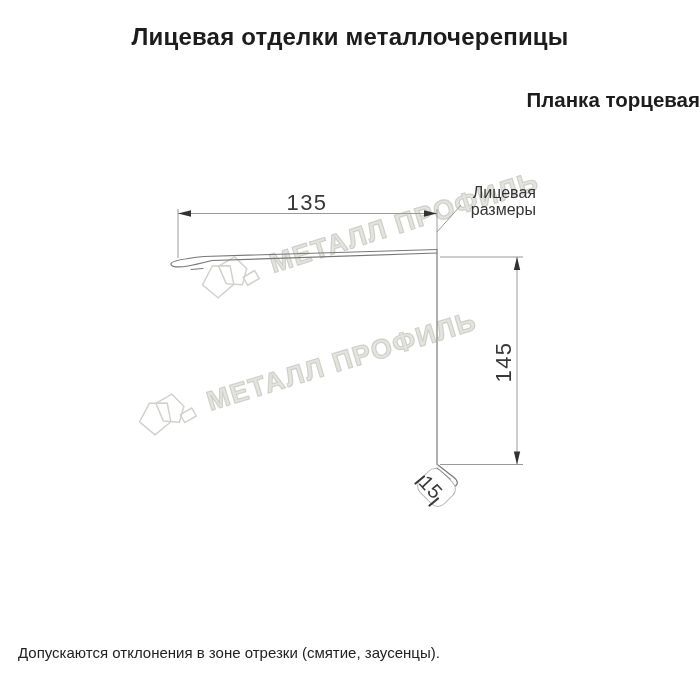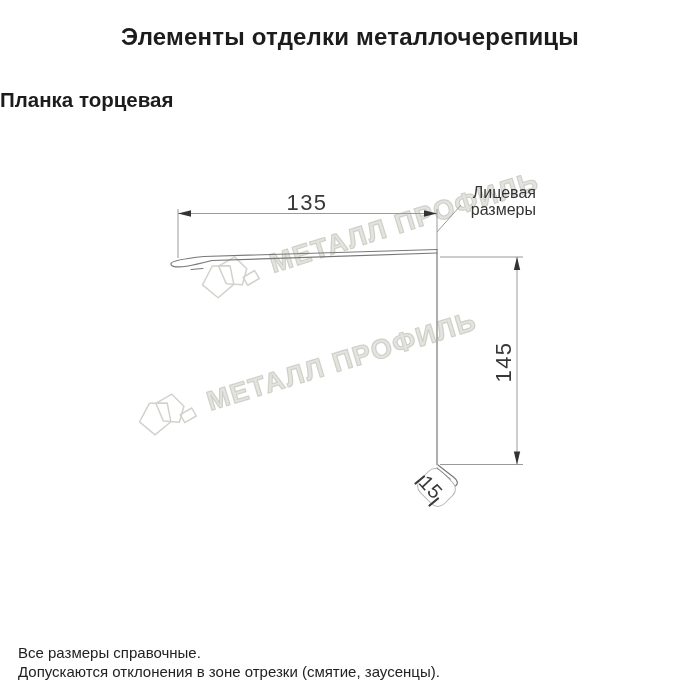--- a/index.html
+++ b/index.html
@@ -1,20 +1,20 @@
 <!DOCTYPE html>
 <html><head>
 <meta charset="utf-8">
 <style>
   html,body{margin:0;padding:0;background:#ffffff;}
   .stage{position:relative;width:700px;height:700px;background:#fff;overflow:hidden;
          font-family:"Liberation Sans",sans-serif;}
   .title{position:absolute;top:23px;left:0;width:100%;text-align:center;
          font-size:24px;font-weight:700;color:#1c1c1c;letter-spacing:.2px;}
-  .subtitle{position:absolute;top:84px;left:0;width:100%;text-align:left;
+  .subtitle{position:absolute;top:84px;left:0;width:100%;text-align:right;
             font-size:20.5px;font-weight:700;color:#1c1c1c;line-height:31px;}
   .face-label{position:absolute;left:452px;top:185px;width:84px;text-align:right;
               font-size:16px;color:#333;line-height:16.5px;}
   .footnotes{position:absolute;left:18px;top:644px;font-size:15px;color:#222;
              line-height:18.5px;}
   .watermark{position:absolute;display:flex;align-items:center;gap:9px;
              transform-origin:left center;pointer-events:none;}
   .wm-upper{left:199px;top:264px;transform:rotate(-17.5deg);}
   .wm-lower{left:136px;top:401px;transform:rotate(-17deg);}
   .wm-text{font-size:27px;font-weight:700;letter-spacing:1.5px;white-space:nowrap;
@@ -82,28 +82,27 @@
 
     <g>
       <rect x="419.5" y="472.5" width="34" height="30" rx="9" ry="9" transform="rotate(45 436.5 487.5)" fill="#ffffff" stroke="#b6b6b1" stroke-width="1"></rect>
       <path d="M437,468 L451,479.5" stroke="#8a8a8a" stroke-width="1" fill="none"></path>
       <path d="M415.5,483.5 L424,476.5" stroke="#3a3a3a" stroke-width="2.2" stroke-linecap="round"></path>
       <path d="M429.5,505.5 L438,498.5" stroke="#3a3a3a" stroke-width="2.2" stroke-linecap="round"></path>
       <text class="dim-num-small" x="426" y="492" text-anchor="middle" transform="rotate(47 426 492)">15</text>
     </g>
   </svg>
 
-  <div class="title">Элементы отделки металлочерепицы</div>
+  <div class="title">Лицевая отделки металлочерепицы</div>
   <div class="subtitle">
     <div>Планка торцевая</div>
   </div>
 
   <div class="face-label">
     <div>Лицевая</div>
     <div>размеры</div>
   </div>
 
   <div class="footnotes">
-    <div>Все размеры справочные.</div>
     <div>Допускаются отклонения в зоне отрезки (смятие, заусенцы).</div>
   </div>
 
 </div>
 
 </body></html>

